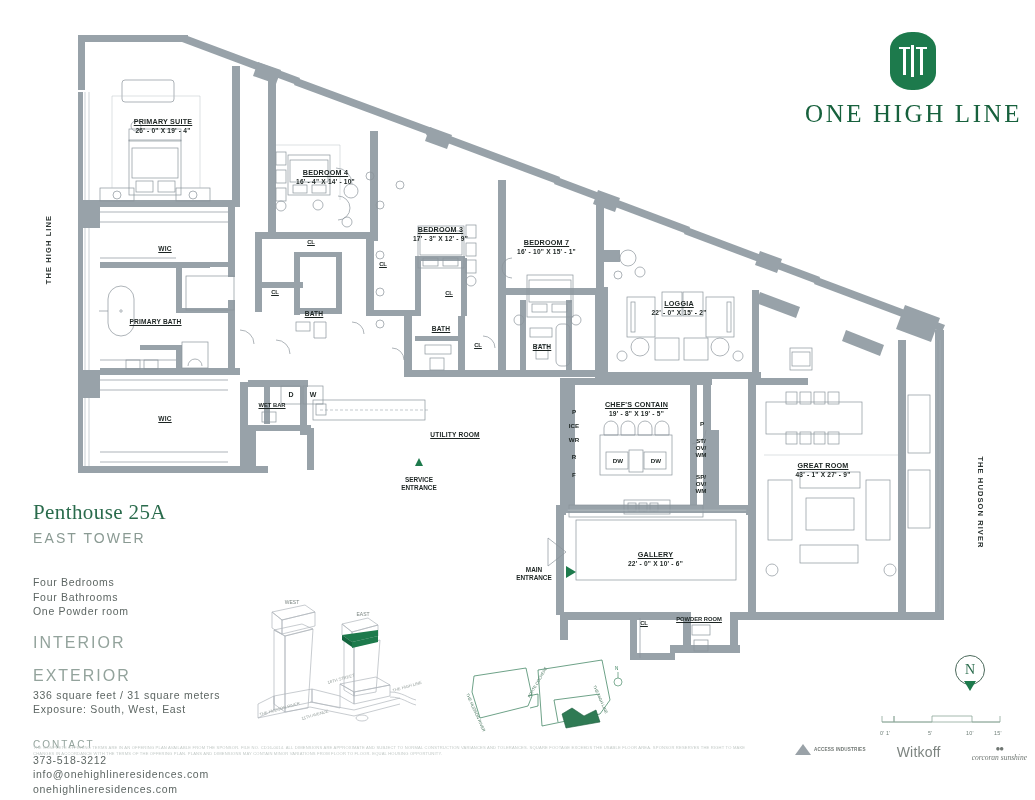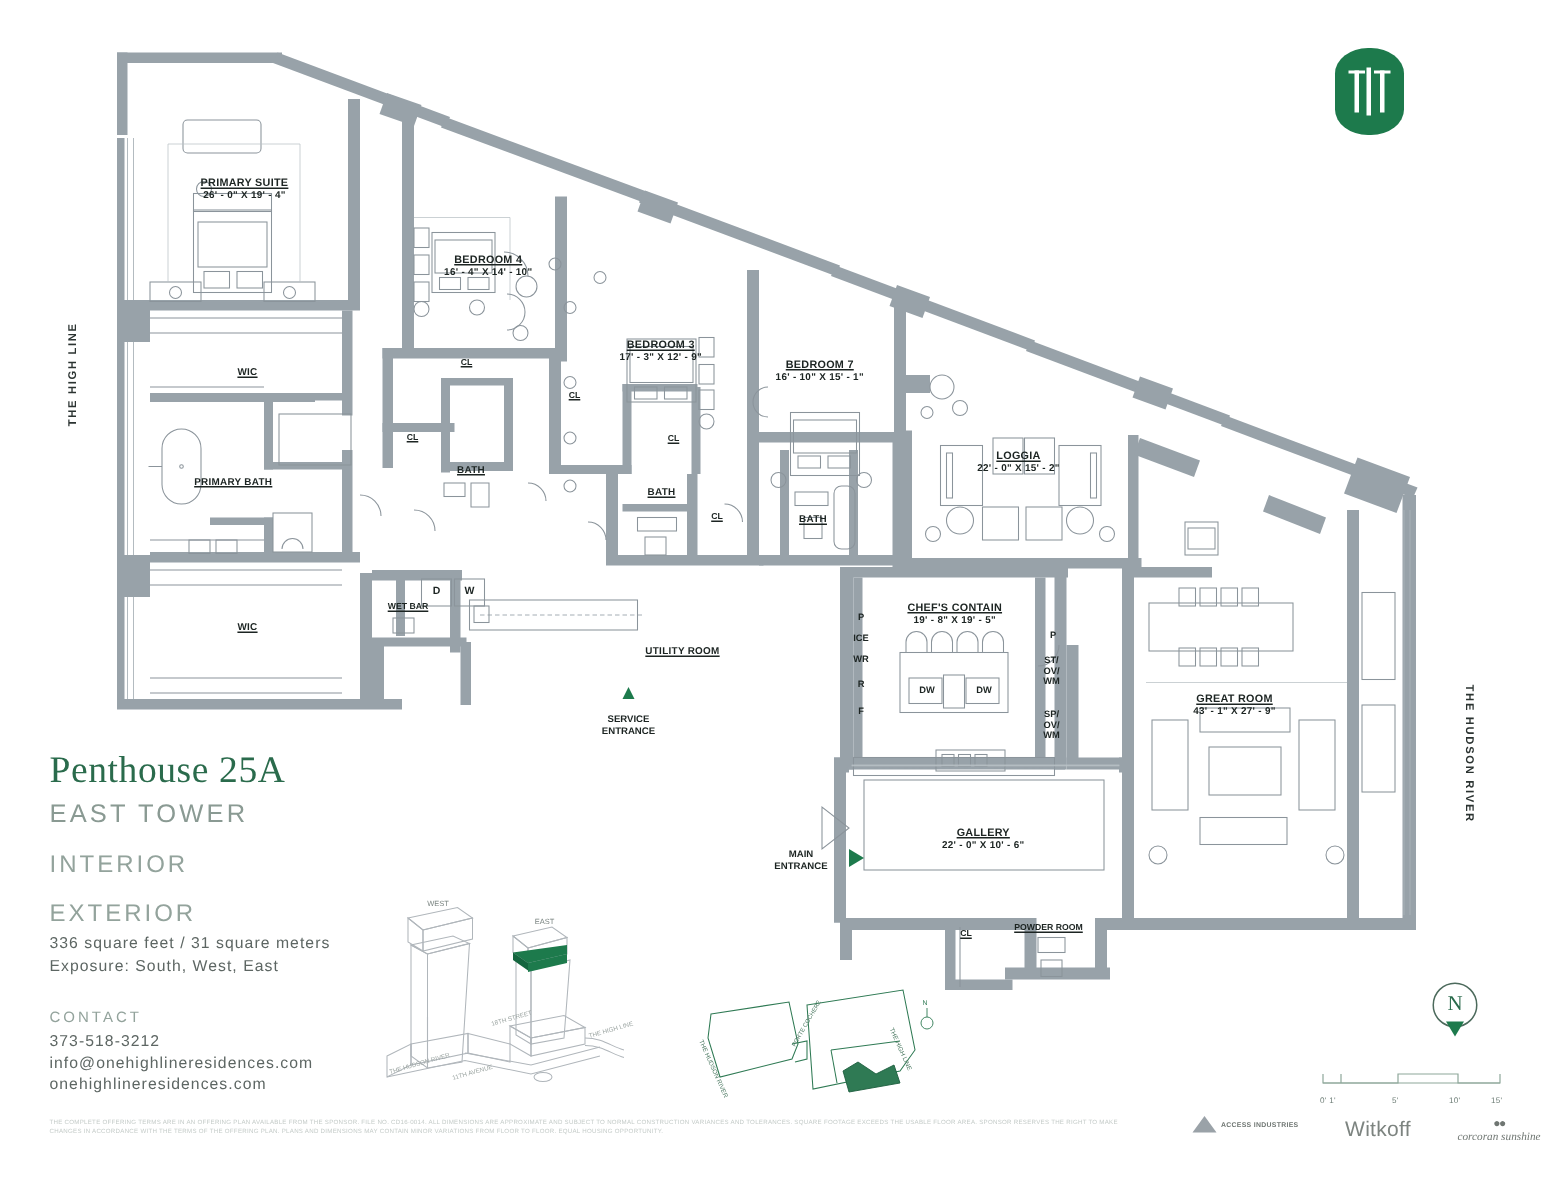--- a/index.html
+++ b/index.html
@@ -50,30 +50,30 @@
 
   
   #info {
     position: absolute;
     left: 33px; top: 500px;
     width: 270px;
     color: #5b6360;
   }
   #info .unit {
     font-family: "Liberation Serif", serif;
-    font-size: 25px;
+    font-size: 21px;
     color: #2a6b4c;
     letter-spacing: 0.4px;
     margin-bottom: 5px;
   }
   #info .tower {
-    font-size: 17px;
+    font-size: 14px;
     letter-spacing: 2.1px;
     color: #8a9a93;
-    margin-bottom: 15px;
+    margin-bottom: 29px;
   }
   #info .lines { font-size: 10.5px; line-height: 14.5px; letter-spacing: 0.7px; color: #5d6663; }
   #info .sect-head {
     font-size: 16px; letter-spacing: 2.0px;
     color: #93a39c; margin-top: 15px; margin-bottom: 3px;
   }
   #info .sect-body { font-size: 10.5px; line-height: 14.5px; letter-spacing: 0.7px; color: #5d6663; }
   #info .contact-head {
     font-size: 10px; letter-spacing: 2.0px;
     color: #93a39c; margin-top: 22px; margin-bottom: 3px;
@@ -205,20 +205,21 @@
 <div id="page">
 
   <div id="brand">
     <div id="brand-mark">
       <span class="bar cap1"></span>
         <span class="bar cap2"></span>
       <span class="bar b1"></span>
         <span class="bar b2"></span>
         <span class="bar b3"></span>
     </div>
+    <div id="brand-name">ONE HIGH LINE</div>
   </div>
 
   <div class="edge-label" id="lbl-highline">THE HIGH LINE</div>
   <div class="edge-label" id="lbl-hudson">THE HUDSON RIVER</div>
 
   <svg id="plan" width="1035" height="800">
     <defs>
       <style>
         .wall { fill:#98a2a9; stroke:none; }
         .wl   { fill:none; stroke:#7b858c; stroke-width:0.8; }
@@ -631,20 +632,25 @@
   <div class="app-label" style="left:306px; top:391px; width:14px; font-size:7px;">W</div>
 
   <div class="entrance-label" style="left:383px; top:476px; width:72px; white-space:pre-line;">SERVICE
 ENTRANCE</div>
   <div class="entrance-label" style="left:505px; top:566px; width:58px; white-space:pre-line;">MAIN
 ENTRANCE</div>
 
   <div id="info">
     <div class="unit">Penthouse 25A</div>
     <div class="tower">EAST TOWER</div>
+    <div class="lines">
+      <div>Four Bedrooms</div>
+      <div>Four Bathrooms</div>
+      <div>One Powder room</div>
+    </div>
     <div class="sect-head">INTERIOR</div>
     <div class="sect-head">EXTERIOR</div>
     <div class="sect-body">336 square feet / 31 square meters</div>
     <div class="sect-body">Exposure: South, West, East</div>
     <div class="contact-head">CONTACT</div>
     <div class="sect-body">373-518-3212</div>
     <div class="sect-body">info@onehighlineresidences.com</div>
     <div class="sect-body">onehighlineresidences.com</div>
   </div>
 

